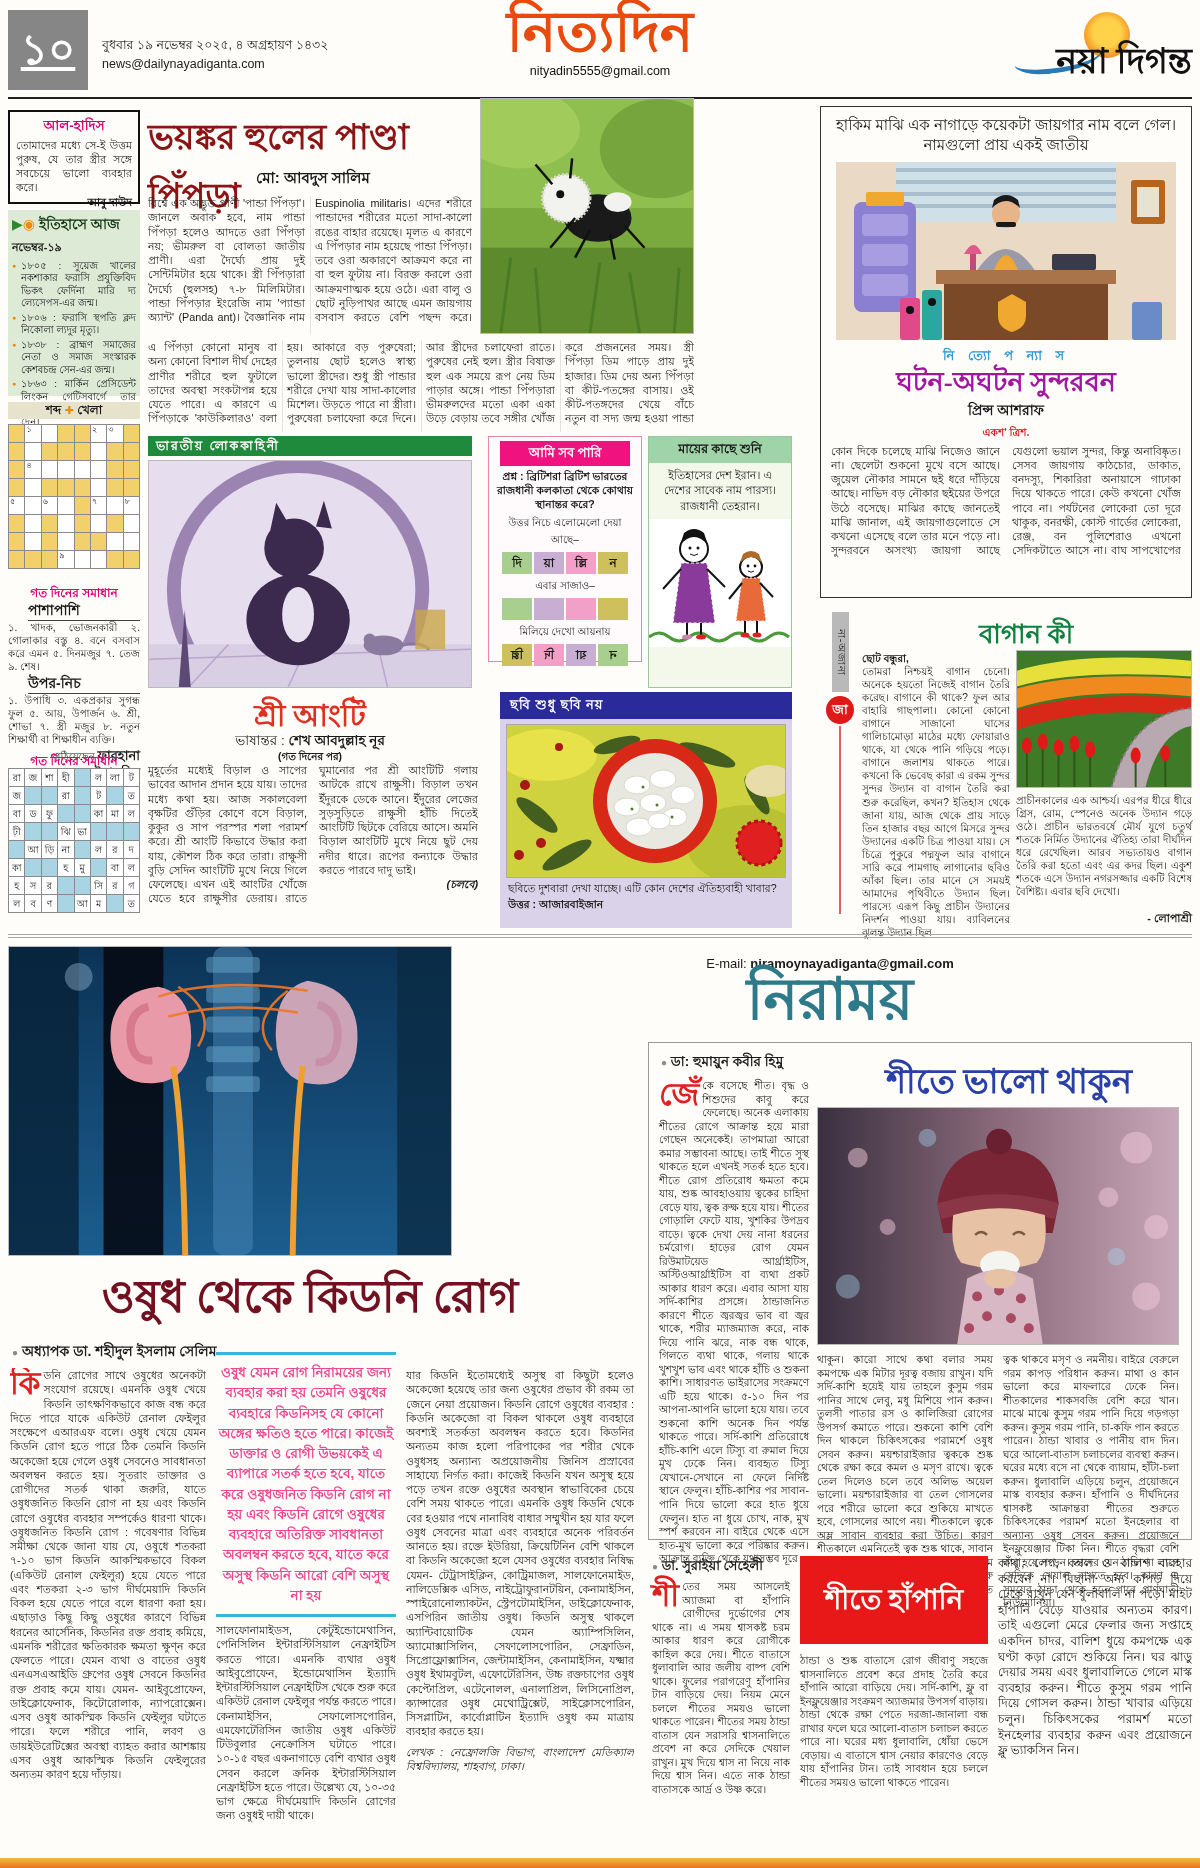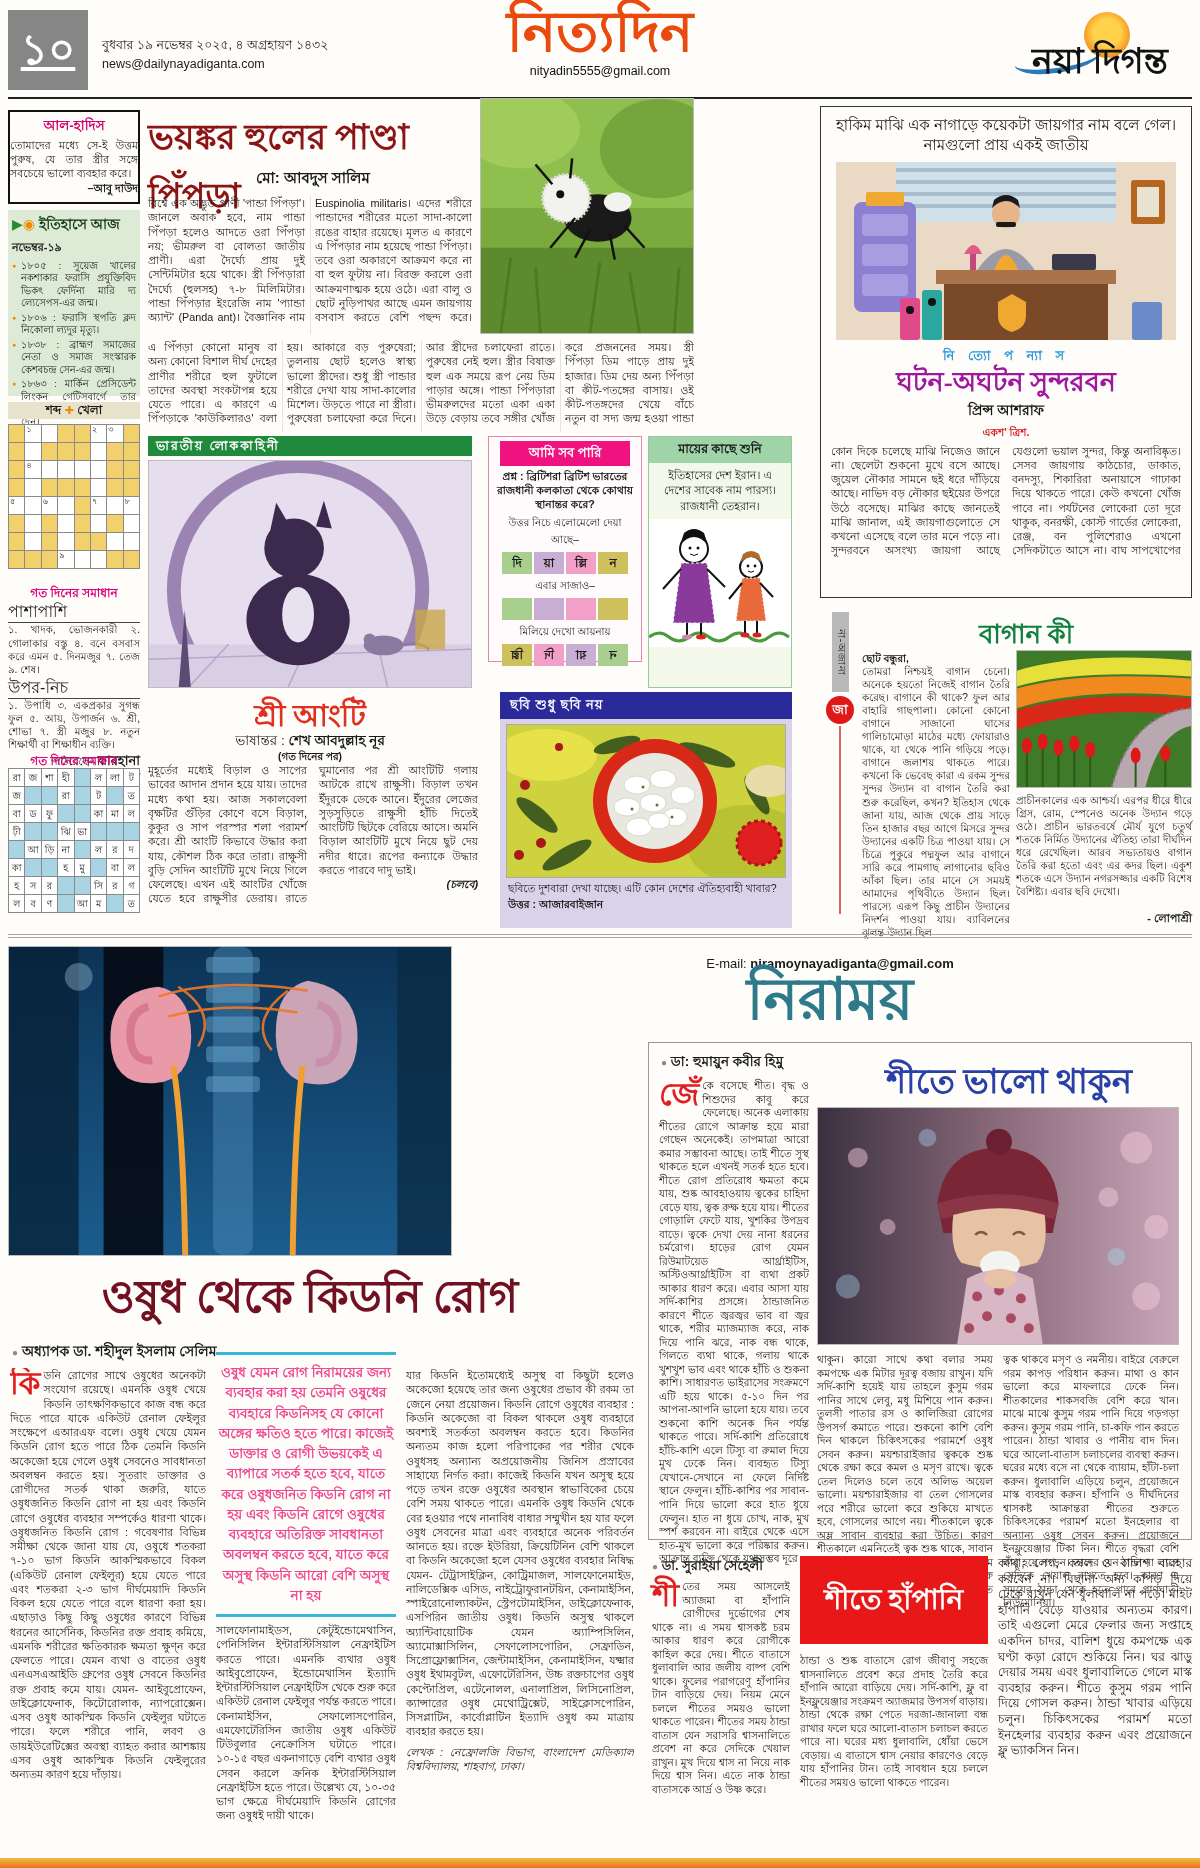--- a/index.html
+++ b/index.html
@@ -15,26 +15,26 @@
            font-size:42px;font-weight:bold;text-align:center;line-height:80px;text-decoration:underline;}
   .dateline{left:102px;top:36px;font-size:12.5px;line-height:1.5;color:#222;}
   .masthead{left:430px;top:2px;width:340px;text-align:center;}
   .masthead .t{font-size:56px;font-weight:bold;color:#e84b0d;line-height:1.1;}
   .masthead .e{font-size:12.5px;color:#111;}
   .brand{left:1008px;top:12px;width:184px;height:78px;}
   .brand .sun{position:absolute;left:76px;top:0px;width:46px;height:46px;border-radius:50%;
               background:radial-gradient(circle at 50% 45%,#ffd24a 0 40%,#f28a1e 75%,#e86a10 100%);}
   .brand .swoosh{position:absolute;left:6px;top:30px;width:88px;height:26px;
                  border-bottom:5px solid #2a7ab8;border-radius:0 0 60% 40%;transform:rotate(-6deg);}
-  .brand .txt{position:absolute;left:0;top:22px;width:184px;text-align:center;font-size:35px;
+  .brand .txt{position:absolute;left:0;top:22px;width:184px;text-align:right;font-size:35px;
               font-weight:bold;color:#111;}
   .hrule{left:8px;top:97px;width:1184px;height:2px;background:#222;}
 
   
-  .hadis{left:8px;top:110px;width:132px;height:94px;border:2px solid #111;padding:3px 0;box-sizing:border-box;}
+  .hadis{left:8px;top:110px;width:132px;height:94px;border:2px solid #111;padding:3px 6px;box-sizing:border-box;}
   .hadis .t{text-align:center;color:#d1006e;font-weight:bold;font-size:13.5px;}
   .hadis .b{font-size:10.8px;line-height:1.3;text-align:justify;}
   .hadis .s{text-align:right;font-weight:bold;font-size:10.8px;}
   .history{left:8px;top:210px;width:132px;height:186px;background:#dcead6;padding:3px 4px;box-sizing:border-box;}
   .history .hd{font-weight:bold;font-size:14px;color:#163a16;}
   .history .dt{font-weight:bold;font-size:11px;margin:2px 0;}
   .history ul{margin:0;padding:0;list-style:none;}
   .history li{font-size:9.9px;line-height:1.26;text-align:justify;margin-bottom:2px;padding-left:9px;position:relative;}
   .history li::before{content:"●";color:#f08a00;font-size:7px;position:absolute;left:0;top:2px;}
   .wgstrip{left:8px;top:402px;width:132px;height:17px;background:#e6e2cc;text-align:center;
@@ -42,21 +42,21 @@
   .wgstrip .cross{color:#f08a00;font-size:11px;}
   .cwgrid{display:grid;grid-template-columns:repeat(8,1fr);grid-auto-rows:17px;gap:1px;
           background:#8a8a8a;padding:1px;box-sizing:border-box;}
   #crossword{left:8px;top:424px;width:132px;}
   #solution{left:8px;top:768px;width:132px;}
   .cwc{position:relative;font-size:9.5px;text-align:center;line-height:17px;}
   .yc{background:#f2d06b;} .wc{background:#fff;} .bc{background:#a9d4e4;} .wc2{background:#fff;}
   .cwc span{position:absolute;left:1px;top:-4px;font-size:8px;}
   .solhead{color:#e0007a;font-weight:bold;font-size:12px;text-align:center;width:132px;}
   .clues{left:8px;top:600px;width:132px;height:146px;font-size:10.2px;line-height:1.28;}
-  .clues .ct{font-weight:normal;font-size:16px;border-bottom:1px solid #444;margin-top:2px;}
+  .clues .ct{font-weight:bold;font-size:14px;border-bottom:1px solid #444;margin-top:2px;margin-left:20px;}
   .clues .sender{text-align:right;font-size:10px;margin-top:2px;}
   .clues .sender b{font-size:13px;}
 
   
   .p-head{left:148px;top:110px;width:330px;text-align:left;font-size:35px;font-weight:bold;color:#8b1515;}
   .p-by{left:148px;top:166px;width:330px;text-align:center;font-size:15px;font-weight:bold;}
   .p-colsA{left:148px;top:196px;width:324px;height:138px;column-count:2;column-gap:10px;column-rule:1px solid #e3e3e3;}
   .p-colsB{left:148px;top:340px;width:546px;height:92px;column-count:4;column-gap:10px;column-rule:1px solid #e3e3e3;}
   .photo{border:1px solid #bbb;box-sizing:border-box;}
   #panda-photo{left:480px;top:98px;width:214px;height:236px;}

